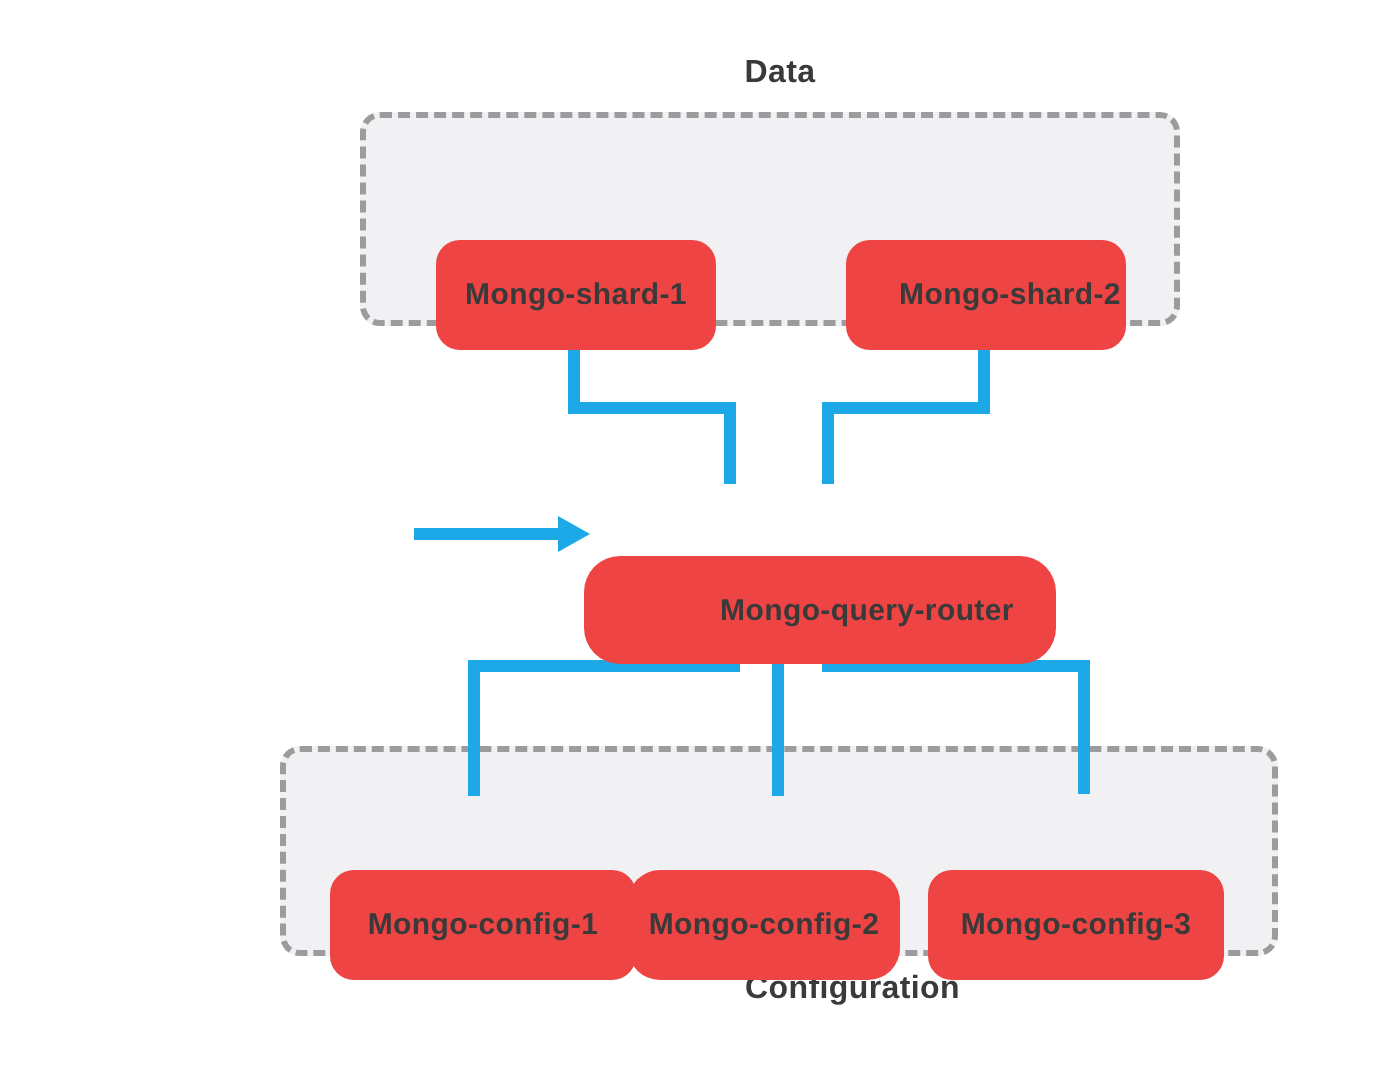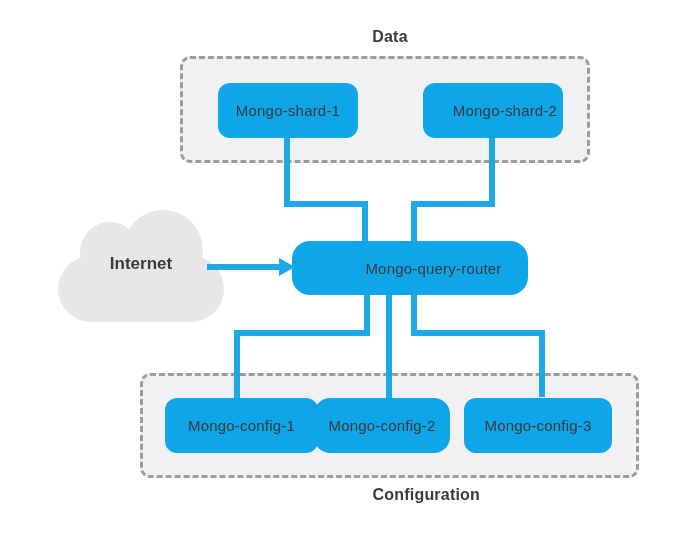--- a/index.html
+++ b/index.html
@@ -25,30 +25,31 @@
   }
   .group-box {
     position: absolute;
     background: #f1f1f3;
     border: 3px dashed #9c9c9f;
     border-radius: 10px;
     box-sizing: border-box;
   }
   .node {
     position: absolute;
-    background: #0ea5e9;
+    background: #ef4444;
     border-radius: 12px;
     display: flex;
     align-items: center;
     justify-content: center;
     font-size: 15px;
-    font-weight: normal;
+    font-weight: bold;
     color: #3a3a3a;
     letter-spacing: 0.2px;
     box-sizing: border-box;
+    margin-top: 37px;
   }
   .edge {
     position: absolute;
     background: #1da9e8;
   }
   .cloud {
     position: absolute;
     left: 58px;
     top: 206px;
     width: 166px;
@@ -132,25 +133,17 @@
   </div>
 
   <div class="node" style="left:314px; top:398px; width:136px; height:55px;border-radius:16px;">
     <span>Mongo-config-2</span>
   </div>
 
   <div class="node" style="left:464px; top:398px; width:148px; height:55px;text-align:center;">
     <span>Mongo-config-3</span>
   </div>
 
-  <div class="cloud">
-    <svg width="166" height="116" viewBox="0 0 166 116">
-      <circle cx="52" cy="46" r="30" fill="#e7e7ea"></circle>
-      <circle cx="105" cy="44" r="40" fill="#e7e7ea"></circle>
-      <rect x="0" y="50" width="166" height="66" rx="33" fill="#e7e7ea"></rect>
-    </svg>
-    <div class="cloud-label">Internet</div>
-  </div>
 
   <div class="arrow-shaft"></div>
   <div class="arrow-head"></div>
 
 </div>
 
 </body></html>

